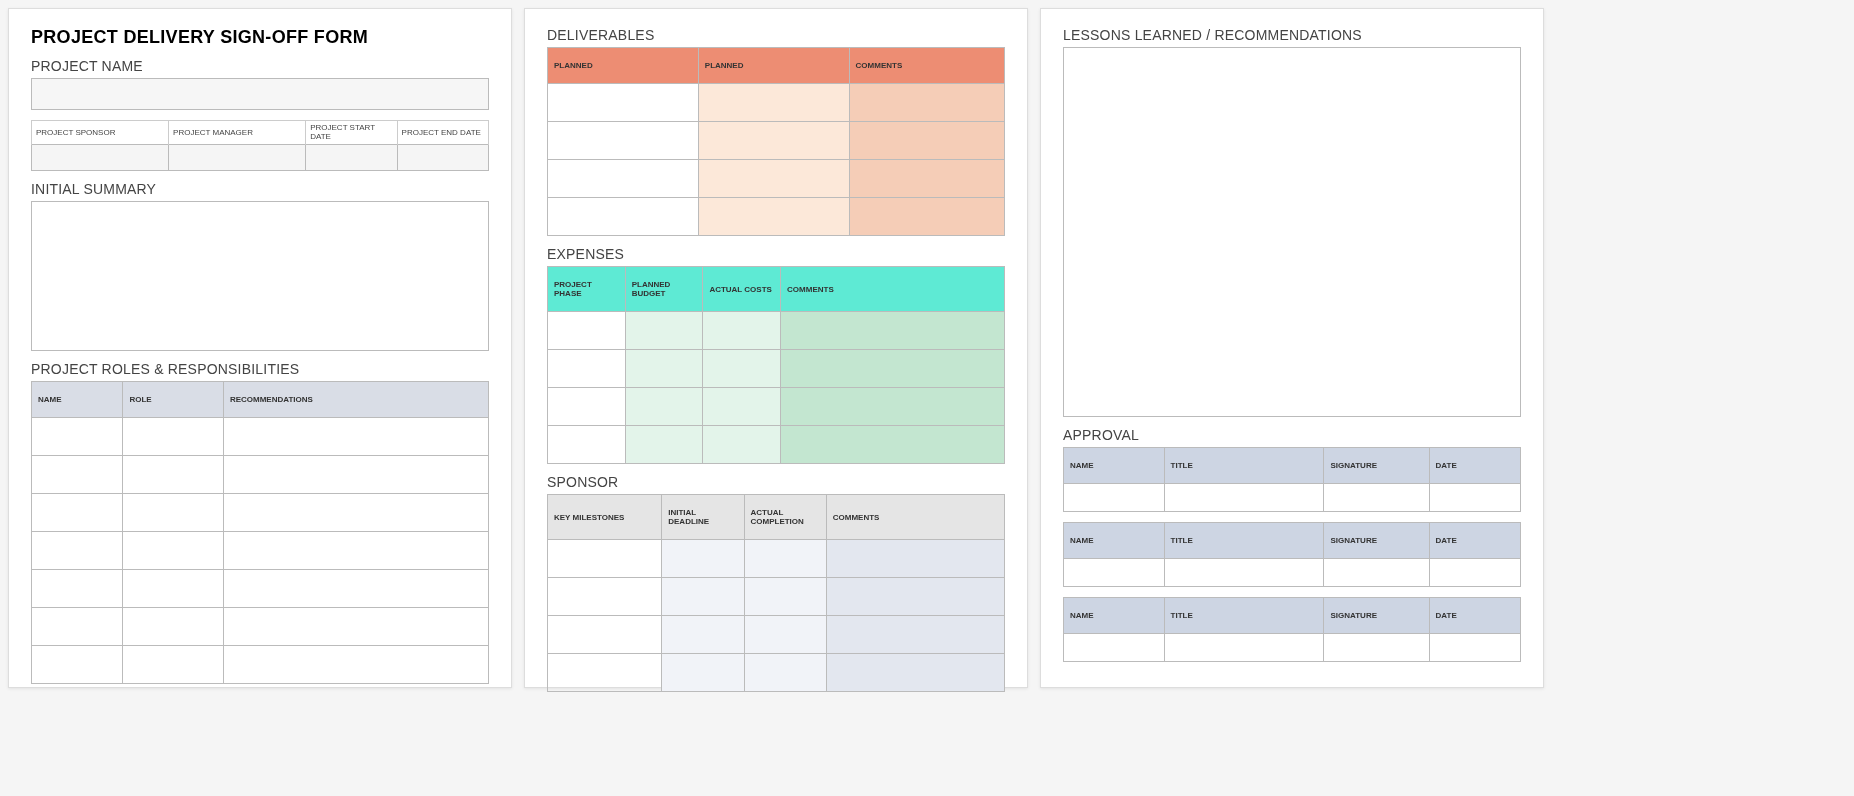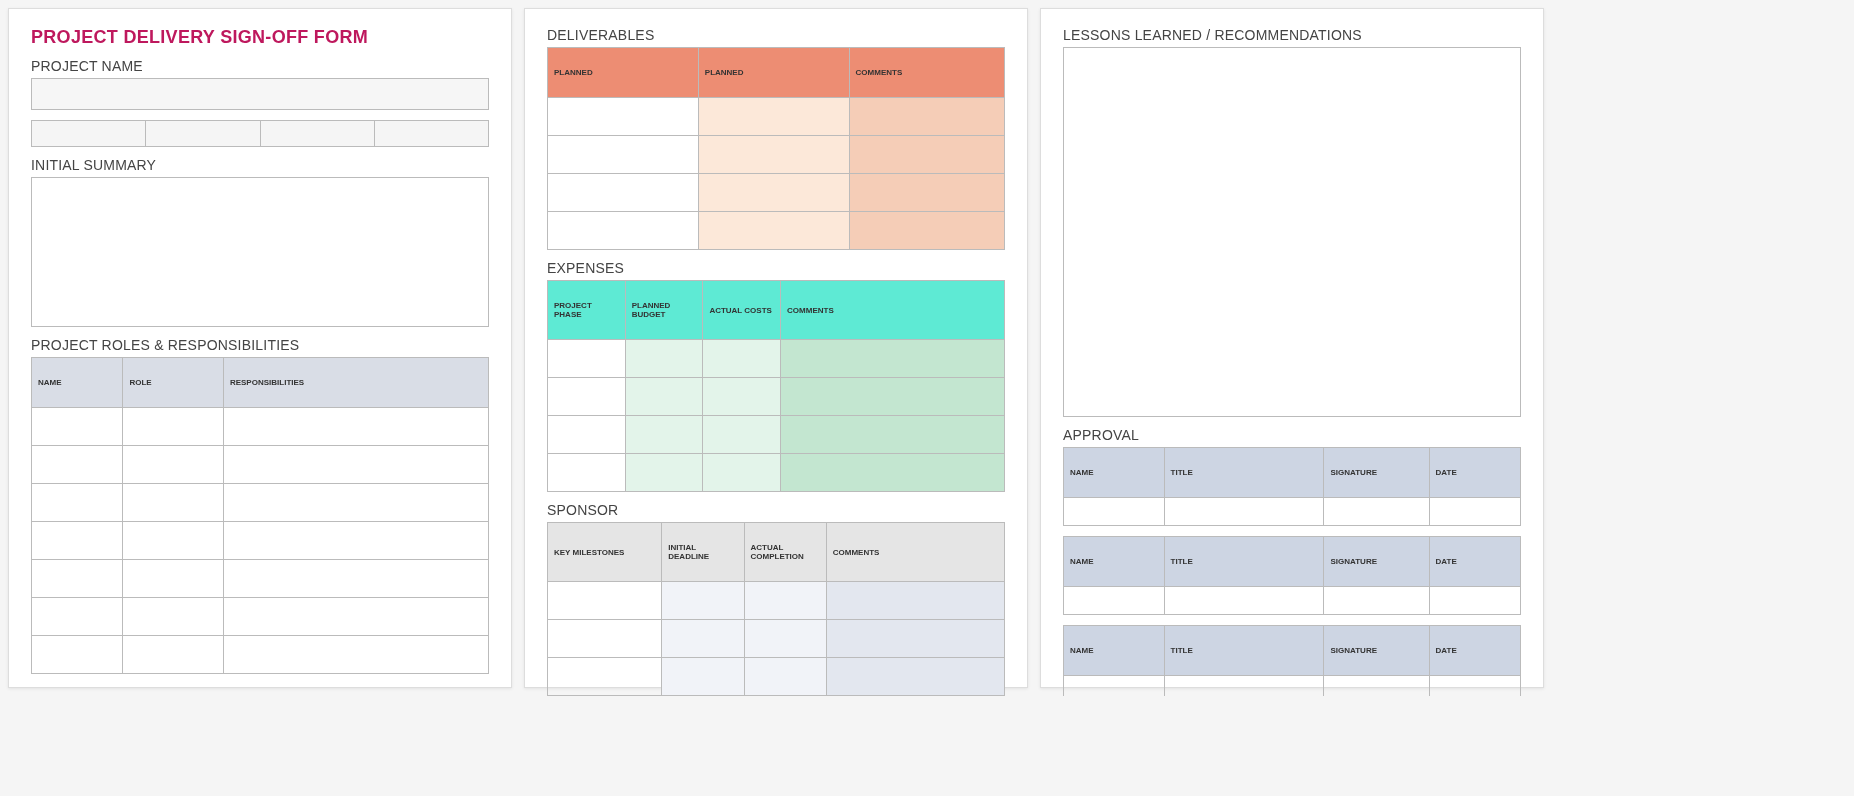--- a/index.html
+++ b/index.html
@@ -19,21 +19,21 @@
     background: #fff;
     border: 1px solid #ddd;
     box-shadow: 0 1px 3px rgba(0,0,0,0.08);
     width: 504px;
     height: 680px;
     padding: 18px 22px;
   }
   .form-title {
     font-size: 18px;
     font-weight: bold;
-    color: #be185d;
+    color: #000000;
     letter-spacing: 0.3px;
     margin: 0 0 10px 0;
   }
   .section-label {
     font-size: 14px;
     color: #444;
     margin: 10px 0 4px 0;
     letter-spacing: 0.2px;
   }
   .box {
@@ -71,21 +71,21 @@
   }
   
   table.tbl {
     width: 100%;
     border-collapse: collapse;
   }
   table.tbl th {
     font-size: 8px;
     font-weight: bold;
     text-align: left;
-    padding: 20px 6px;
+    padding: 13px 6px;
     border: 1px solid #bbb;
     margin-top: 17px;
   }
   table.tbl td {
     height: 38px;
     border: 1px solid #bbb;
   }
   
   .hdr-gray th { background: #d9dde6; }
   
@@ -118,39 +118,45 @@
 <div class="pages">
 
   <div class="page">
     <div class="form-title">PROJECT DELIVERY SIGN-OFF FORM</div>
 
     <div class="section-label">PROJECT NAME</div>
     <div class="project-name-box"></div>
 
     <table class="meta-table">
       <tbody>
+          <tr>
+        <th style="width:30%">PROJECT SPONSOR</th>
+        <th style="width:30%">PROJECT MANAGER</th>
+        <th style="width:20%">PROJECT START DATE</th>
+        <th style="width:20%">PROJECT END DATE</th>
+      </tr>
       <tr>
         <td></td>
         <td></td>
         <td></td>
         <td></td>
       </tr>
     </tbody>
       </table>
 
     <div class="section-label">INITIAL SUMMARY</div>
     <div class="box summary-box"></div>
 
     <div class="section-label">PROJECT ROLES &amp; RESPONSIBILITIES</div>
     <table class="tbl hdr-gray">
       <tbody>
           <tr>
         <th style="width:20%">NAME</th>
         <th style="width:22%">ROLE</th>
-        <th>RESPONSIBILITIES</th>
+        <th>RECOMMENDATIONS</th>
       </tr>
       <tr>
             <td></td>
             <td></td>
             <td></td>
           </tr>
       <tr>
             <td></td>
             <td></td>
             <td></td>

